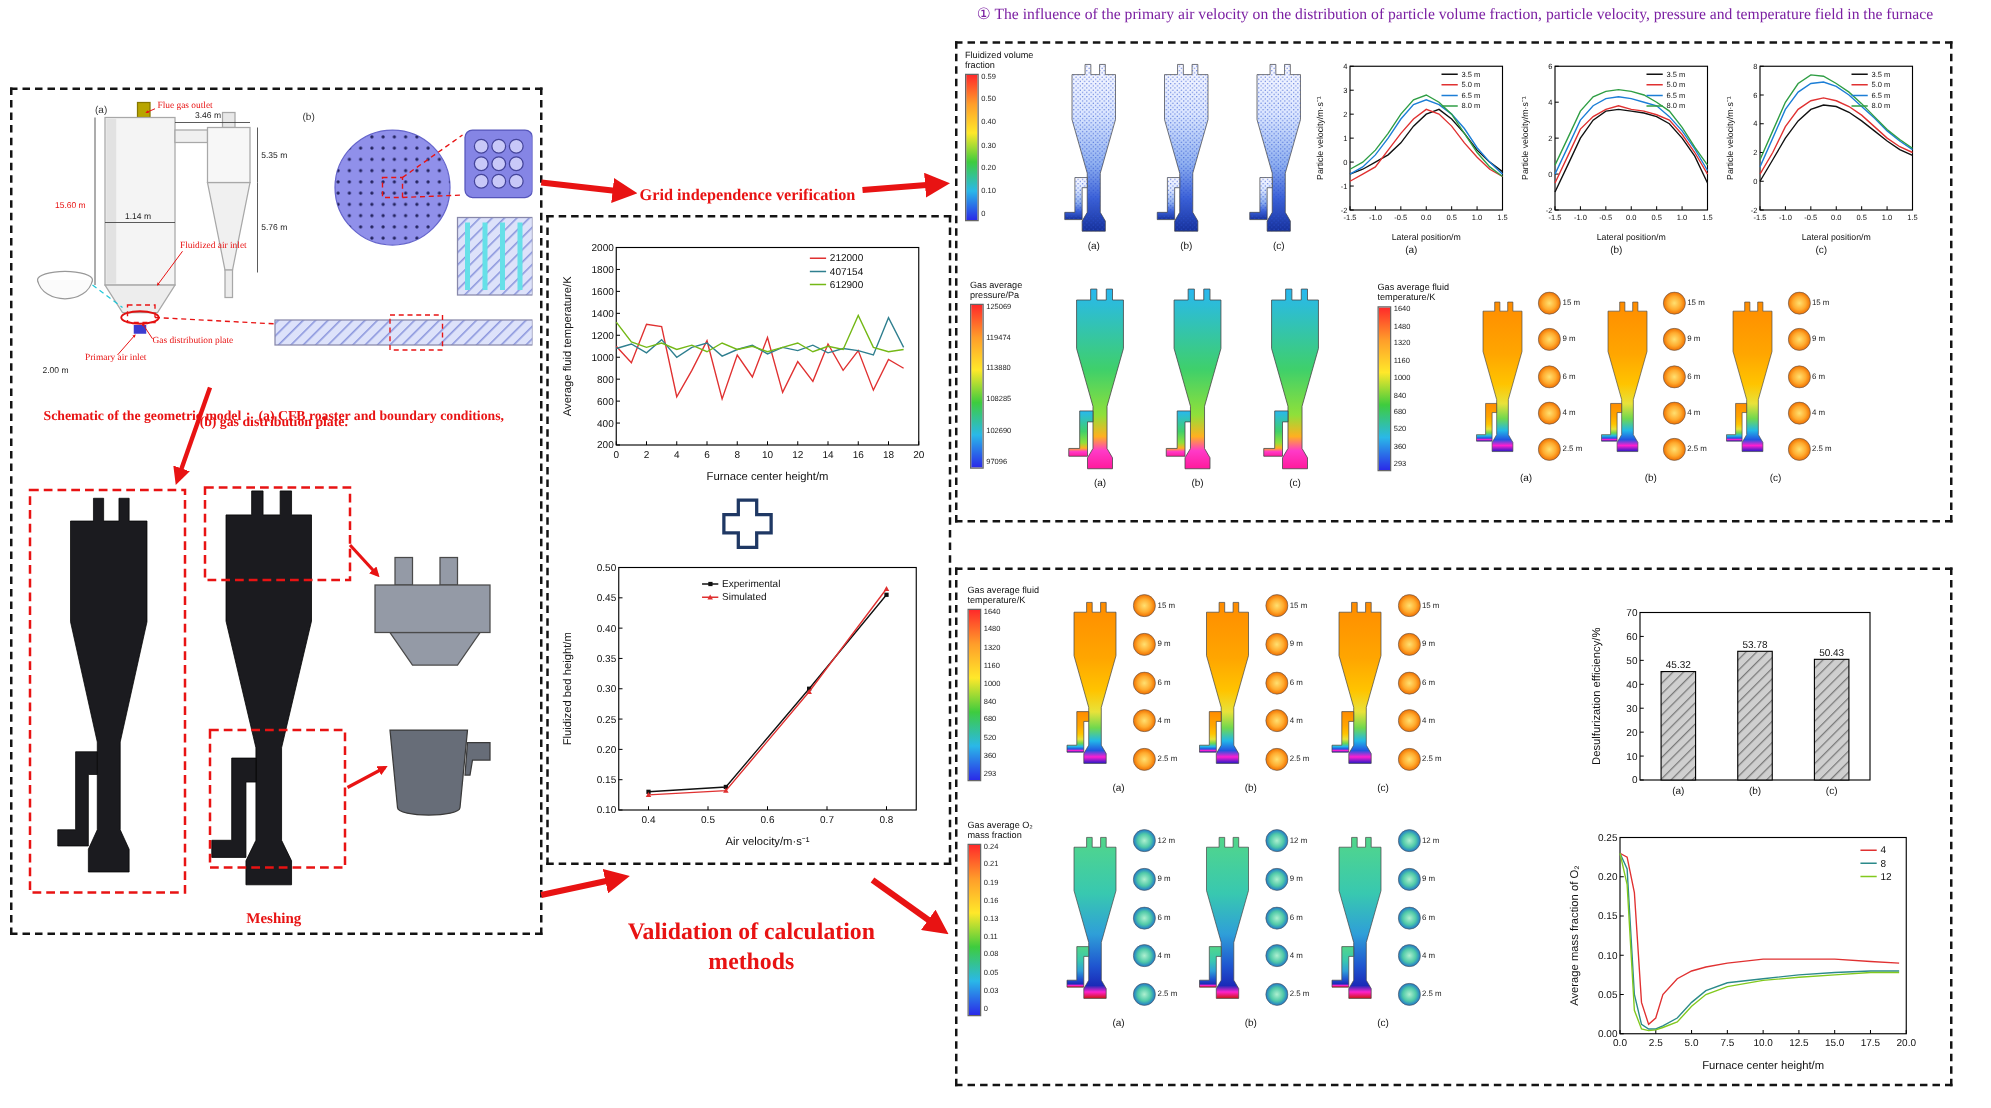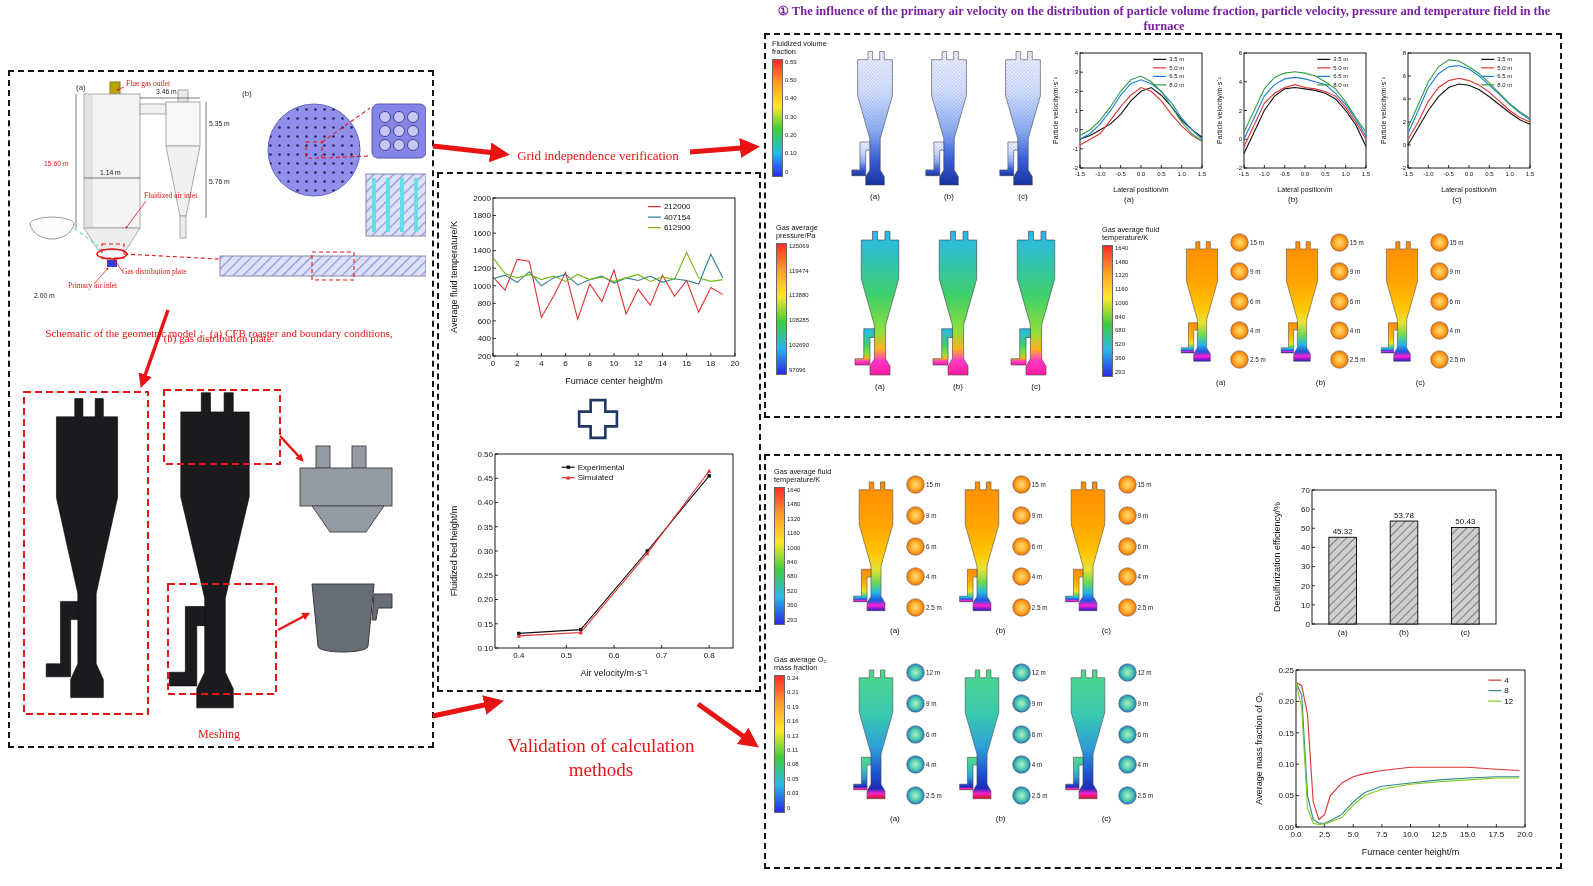--- a/index.html
+++ b/index.html
@@ -1,23 +1,23 @@
 <!DOCTYPE html>
 <html><head>
 <meta charset="utf-8">
 <style>
   html,body{margin:0;padding:0;background:#fff;}
   .canvas{position:relative;width:1593px;height:886px;background:#fff;overflow:hidden;
           font-family:"Liberation Sans",sans-serif;color:#111;}
   .abs{position:absolute;}
   .panel{position:absolute;border:2px dashed #141414;background:transparent;}
   .red-note{position:absolute;color:#e81313;font-family:"Liberation Serif",serif;
-            font-weight:400;text-align:center;line-height:1.25;}
+            font-weight:700;text-align:center;line-height:1.25;}
   .sec-title{position:absolute;color:#7b1fa2;font-family:"Liberation Serif",serif;
-             font-size:12.5px;font-weight:700;text-align:center;line-height:1.2;}
+             font-size:12.5px;font-weight:400;text-align:center;line-height:1.2;}
   .hidden-defs{position:absolute;width:0;height:0;}
   svg{font-family:"Liberation Sans",sans-serif;}
   svg text{fill:#111;}
   .schem-red{fill:#e81313;font-family:"Liberation Serif",serif;font-size:7.5px;}
   .schem-dim{fill:#222;font-size:6.8px;}
   .schem-dim-red{fill:#e81313;font-size:6.8px;}
   .schem-cap{fill:#333;font-size:8px;}
   .reddash{fill:none;stroke:#e81313;stroke-width:2;stroke-dasharray:7 4;}
   .reddash-thin{fill:none;stroke:#e81313;stroke-width:1.1;stroke-dasharray:4 3;}
   

